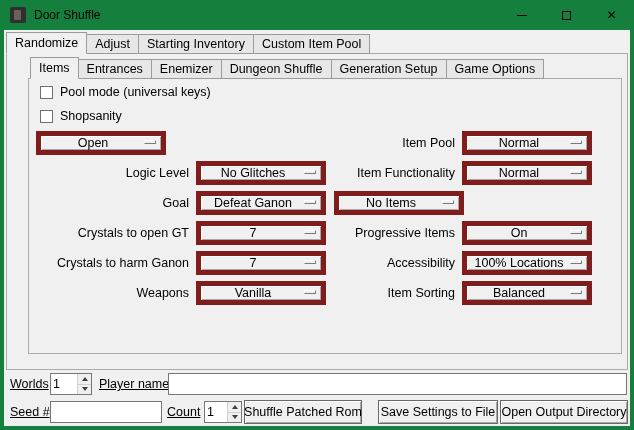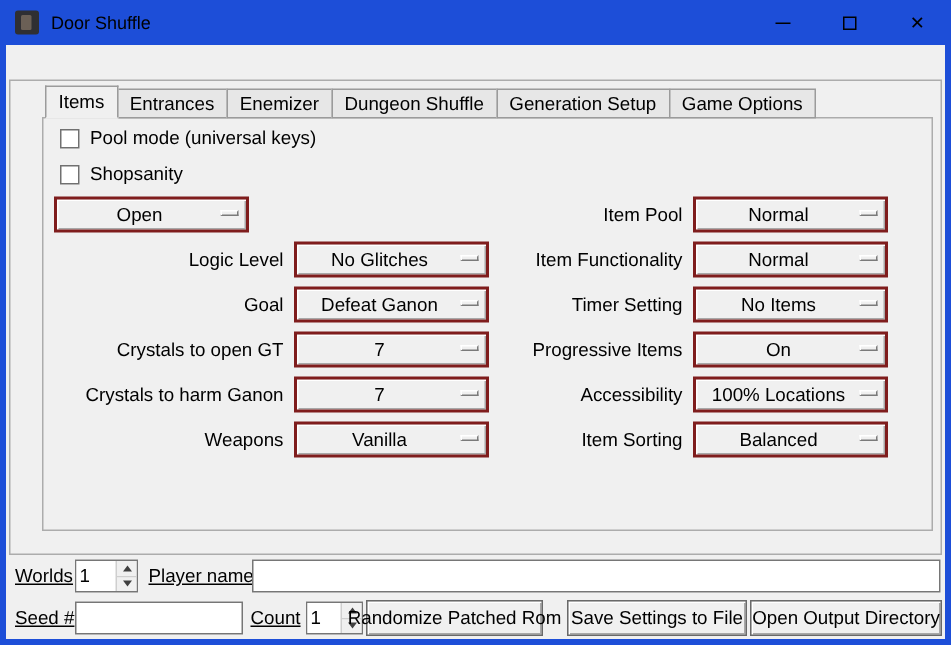--- a/index.html
+++ b/index.html
@@ -36,21 +36,21 @@
   .check-row { position: absolute; left: 36px; display: flex; align-items: center; height: 16px; cursor: default; }
   .checkbox-box { width: 13px; height: 13px; background: #fff; border: 1px solid #707070; margin-right: 7px; flex: 0 0 auto; }
   .check-label { line-height: 16px; white-space: nowrap; }
 
   
   .col { position: absolute; }
   .col-left { left: 32px; top: 101px; width: 290px; }
   .col-right { left: 330px; top: 101px; width: 258px; }
   .form-row { display: flex; height: 24px; margin-bottom: 6px; }
   .form-label { flex: 1; text-align: right; padding-right: 7px; line-height: 24px; white-space: nowrap; }
-  .dropdown { width: 130px; height: 24px; background: #F0F0F0; border: 2px solid #7f1d1d;
+  .dropdown { width: 130px; height: 24px; background: #F0F0F0; border: 5px solid #7f1d1d;
               box-shadow: inset 1px 1px 0 #fff, inset -1px -1px 0 #A8A8A8;
               position: relative; display: flex; align-items: center; cursor: default; flex: 0 0 auto; justify-content: flex-end; }
   .dd-value { flex: 1; text-align: center; padding-right: 16px; line-height: 22px; white-space: nowrap; }
   .dd-indicator { position: absolute; right: 5px; top: 50%; margin-top: -3px; width: 12px; height: 4px; background: #F0F0F0;
                   border-top: 1px solid #FFF; border-left: 1px solid #FFF;
                   border-bottom: 1px solid #7A7A7A; border-right: 1px solid #7A7A7A; }
 
   
   .bottom-label { position: absolute; line-height: 22px; white-space: nowrap; text-decoration: underline; }
   .entry { position: absolute; height: 22px; border: 1px solid #767676; background: #fff; padding: 0 4px;
@@ -63,41 +63,47 @@
   .spin-btn:first-child { border-bottom: 1px solid #CFCFCF; }
   .arrow-up { width: 0; height: 0; border-left: 3px solid transparent; border-right: 3px solid transparent; border-bottom: 4px solid #404040; }
   .arrow-down { width: 0; height: 0; border-left: 3px solid transparent; border-right: 3px solid transparent; border-top: 4px solid #404040; }
   .btn { position: absolute; height: 24px; background: #F0F0F0; border: 1px solid #696969;
          box-shadow: inset 1px 1px 0 #fff, inset -1px -1px 0 #A8A8A8;
          display: flex; align-items: center; justify-content: center; white-space: nowrap; cursor: default; padding: 0 2px; }
 </style>
 </head>
 <body>
 
-<div class="window" style="background: #1d4ed8; padding-left: 34px;">
+<div class="window" style="background: #15803d; padding-left: 34px;">
 
   <div class="titlebar">
     <div class="app-icon"></div>
     <span class="window-title">Door Shuffle</span>
     <div class="win-btns">
       <div class="win-btn">
           <span class="glyph-min"></span>
         </div>
       <div class="win-btn">
           <span class="glyph-max"></span>
         </div>
       <div class="win-btn">
           <span class="glyph-close">✕</span>
         </div>
     </div>
   </div>
 
   <div class="client" style="background: rgb(240, 240, 240);">
 
     <div class="pane outer-pane"></div>
+    <div class="tabs outer-tabs">
+      <div class="tab selected">Randomize</div>
+      <div class="tab">Adjust</div>
+      <div class="tab">Starting Inventory</div>
+      <div class="tab">Custom Item Pool</div>
+    </div>
 
     <div class="pane inner-pane"></div>
     <div class="tabs inner-tabs">
       <div class="tab selected">Items</div>
       <div class="tab">Entrances</div>
       <div class="tab">Enemizer</div>
       <div class="tab">Dungeon Shuffle</div>
       <div class="tab">Generation Setup</div>
       <div class="tab">Game Options</div>
     </div>
@@ -164,21 +170,20 @@
         </div>
       </div>
       <div class="form-row">
         <span class="form-label">Item Functionality</span>
         <div class="dropdown">
           <span class="dd-value">Normal</span>
           <span class="dd-indicator"></span>
         </div>
       </div>
       <div class="form-row">
-        <span class="form-label">Timer Setting</span>
         <div class="dropdown">
           <span class="dd-value">No Items</span>
           <span class="dd-indicator"></span>
         </div>
       </div>
       <div class="form-row">
         <span class="form-label">Progressive Items</span>
         <div class="dropdown">
           <span class="dd-value">On</span>
           <span class="dd-indicator"></span>
@@ -222,18 +227,18 @@
       <input class="spin-input" value="1" style="">
       <div class="spin-btns">
         <div class="spin-btn">
             <span class="arrow-up"></span>
           </div>
         <div class="spin-btn">
             <span class="arrow-down"></span>
           </div>
       </div>
     </div>
-    <div class="btn" style="left:240px; top:370px; width:118px;">Randomize Patched Rom</div>
+    <div class="btn" style="left:240px; top:370px; width:118px;">Shuffle Patched Rom</div>
     <div class="btn" style="left:374px; top:370px; width:120px;">Save Settings to File</div>
     <div class="btn" style="left:496px; top:370px; width:128px;">Open Output Directory</div>
 
   </div>
 </div>
 
 </body></html>

